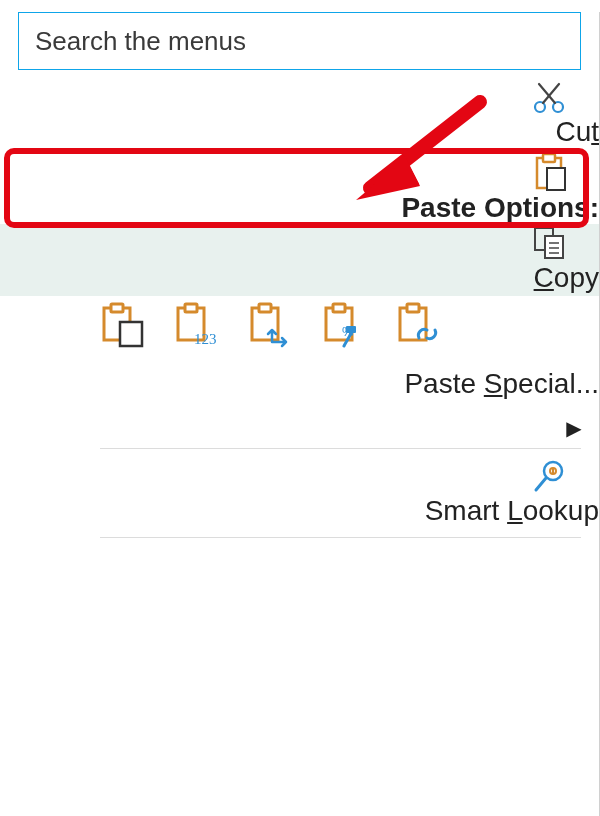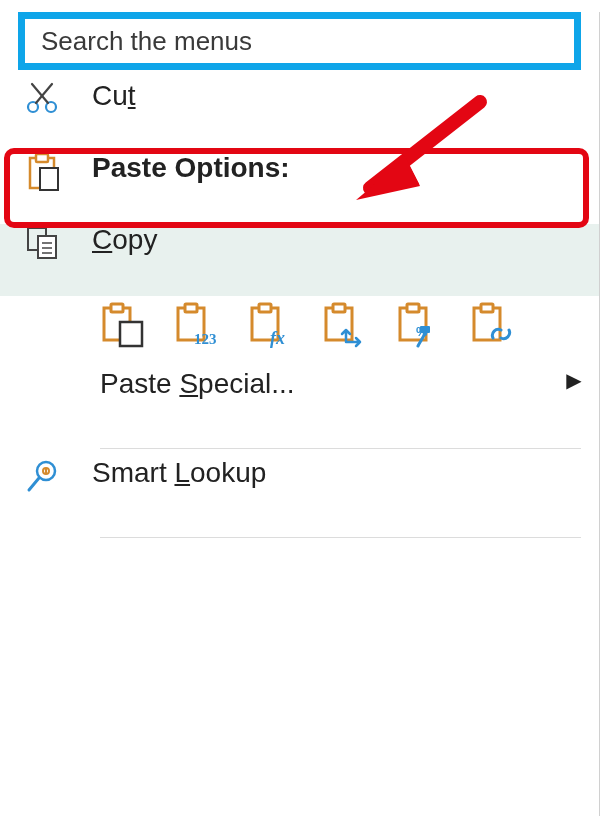--- a/index.html
+++ b/index.html
@@ -16,43 +16,44 @@
   .menu {
     position: relative;
     width: 100%;
     height: 100%;
     background: #fff;
     border-right: 1px solid #d0d0d0;
   }
   .search-box {
     margin: 12px 18px 10px 18px;
     height: 58px;
-    border: 7px solid #0ea5e9;
+    border: 1px solid #0ea5e9;
     display: flex;
     align-items: center;
     padding: 0 14px;
   }
   .search-box input {
     border: none;
     outline: none;
     width: 100%;
     font-size: 26px;
     color: #444;
     background: transparent;
   }
   .search-box input::placeholder { color: #3a3a3a; }
 
   .row {
     display: flex;
-    align-items: flex-start;
+    align-items: flex-end;
     height: 72px;
     padding-left: 24px;
     font-size: 28px;
     color: #222;
     position: relative;
+    flex-direction: column;
   }
   .row.indent { padding-left: 100px; }
   .row .icon-slot {
     width: 68px;
     display: flex;
     justify-content: flex-start;
     align-items: center;
   }
   .row .label { flex: 1; }
   .row .label.bold { font-weight: 700; }
@@ -86,21 +87,21 @@
     position: absolute;
     z-index: 6;
     pointer-events: none;
   }
 
   .icon-row {
     display: flex;
     gap: 28px;
     padding: 6px 0 20px 100px;
   }
-  .paste-opt { width: 46px; height: 46px; font-weight: bold; }
+  .paste-opt { width: 46px; height: 46px; }
 
   .underline-first-letter .ul { text-decoration: underline; }
 
   
   .copy-tint { background: #e8f1ee; }
 
 </style>
 </head>
 <body>
 
@@ -158,27 +159,20 @@
       <svg width="46" height="46" viewBox="0 0 46 46">
         <rect x="4" y="6" width="26" height="32" fill="none" stroke="#d58a2c" stroke-width="3"></rect>
         <rect x="11" y="2" width="12" height="8" rx="1" fill="#fff" stroke="#d58a2c" stroke-width="3"></rect>
         <text x="20" y="42" font-size="15" fill="#2f8fd4" font-family="Segoe UI">123</text>
       </svg>
     </span>
     <span class="paste-opt">
       <svg width="46" height="46" viewBox="0 0 46 46">
         <rect x="4" y="6" width="26" height="32" fill="none" stroke="#d58a2c" stroke-width="3"></rect>
         <rect x="11" y="2" width="12" height="8" rx="1" fill="#fff" stroke="#d58a2c" stroke-width="3"></rect>
-        <text x="22" y="42" font-size="18" fill="#2f8fd4" font-style="italic" font-family="Times New Roman">fx</text>
-      </svg>
-    </span>
-    <span class="paste-opt">
-      <svg width="46" height="46" viewBox="0 0 46 46">
-        <rect x="4" y="6" width="26" height="32" fill="none" stroke="#d58a2c" stroke-width="3"></rect>
-        <rect x="11" y="2" width="12" height="8" rx="1" fill="#fff" stroke="#d58a2c" stroke-width="3"></rect>
         <path d="M24 40 h14 M38 40 l-4 -4 M38 40 l-4 4 M24 40 v-12 M24 28 l-4 4 M24 28 l4 4" fill="none" stroke="#2f8fd4" stroke-width="2.5" stroke-linecap="round"></path>
       </svg>
     </span>
     <span class="paste-opt">
       <svg width="46" height="46" viewBox="0 0 46 46">
         <rect x="4" y="6" width="26" height="32" fill="none" stroke="#d58a2c" stroke-width="3"></rect>
         <rect x="11" y="2" width="12" height="8" rx="1" fill="#fff" stroke="#d58a2c" stroke-width="3"></rect>
         <rect x="24" y="24" width="10" height="7" rx="1" fill="#2f8fd4"></rect>
         <path d="M29 31 C27 36 24 40 22 44" stroke="#2f8fd4" stroke-width="3" fill="none" stroke-linecap="round"></path>
         <text x="20" y="34" font-size="13" fill="#2f8fd4">%</text>

